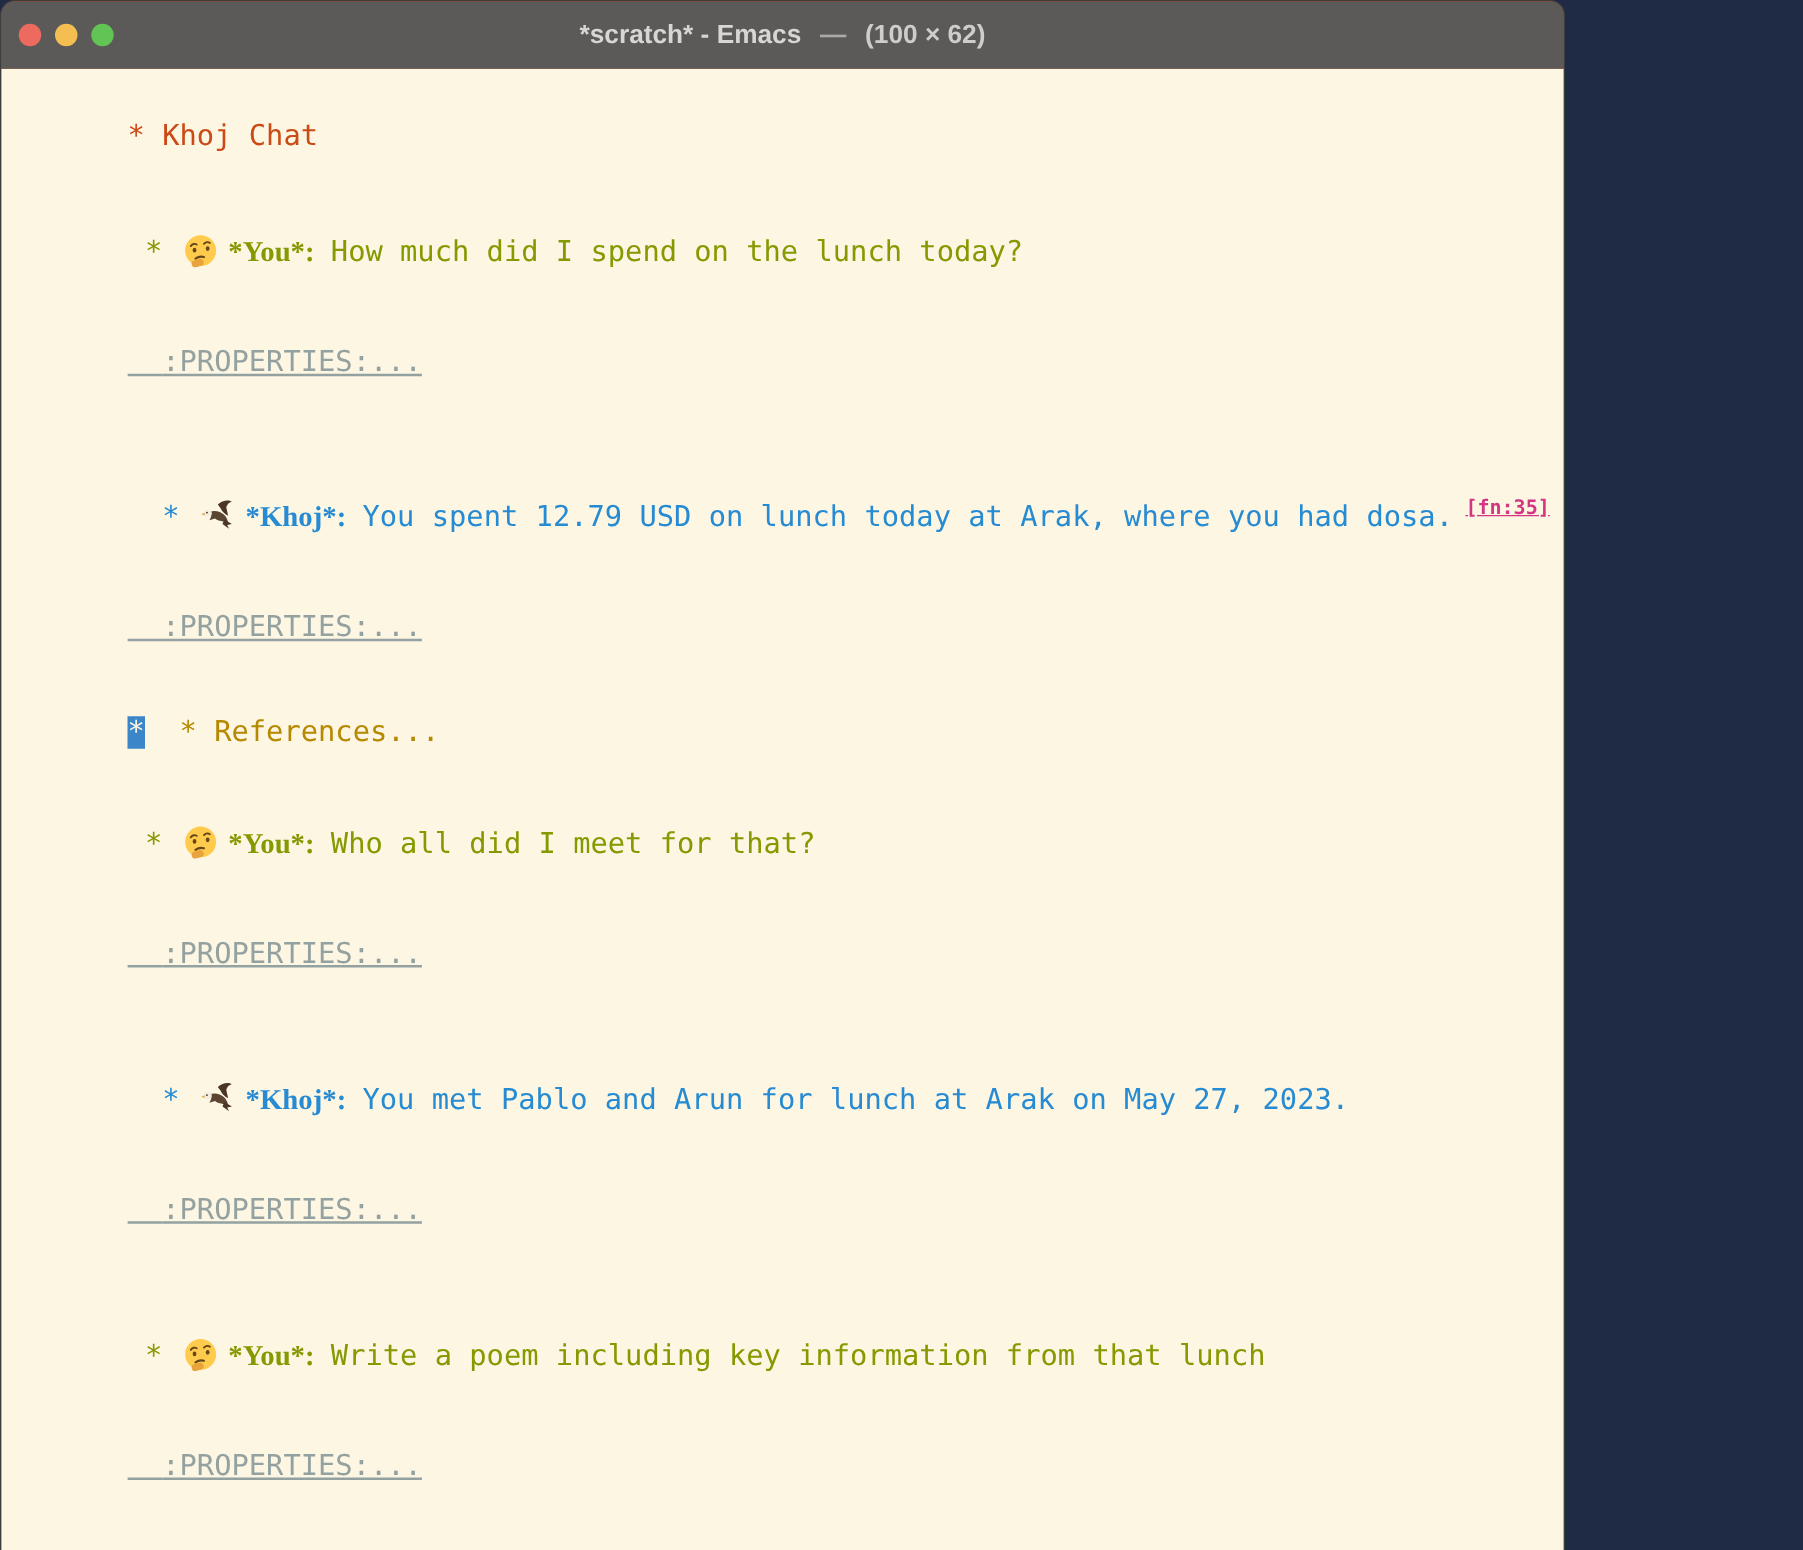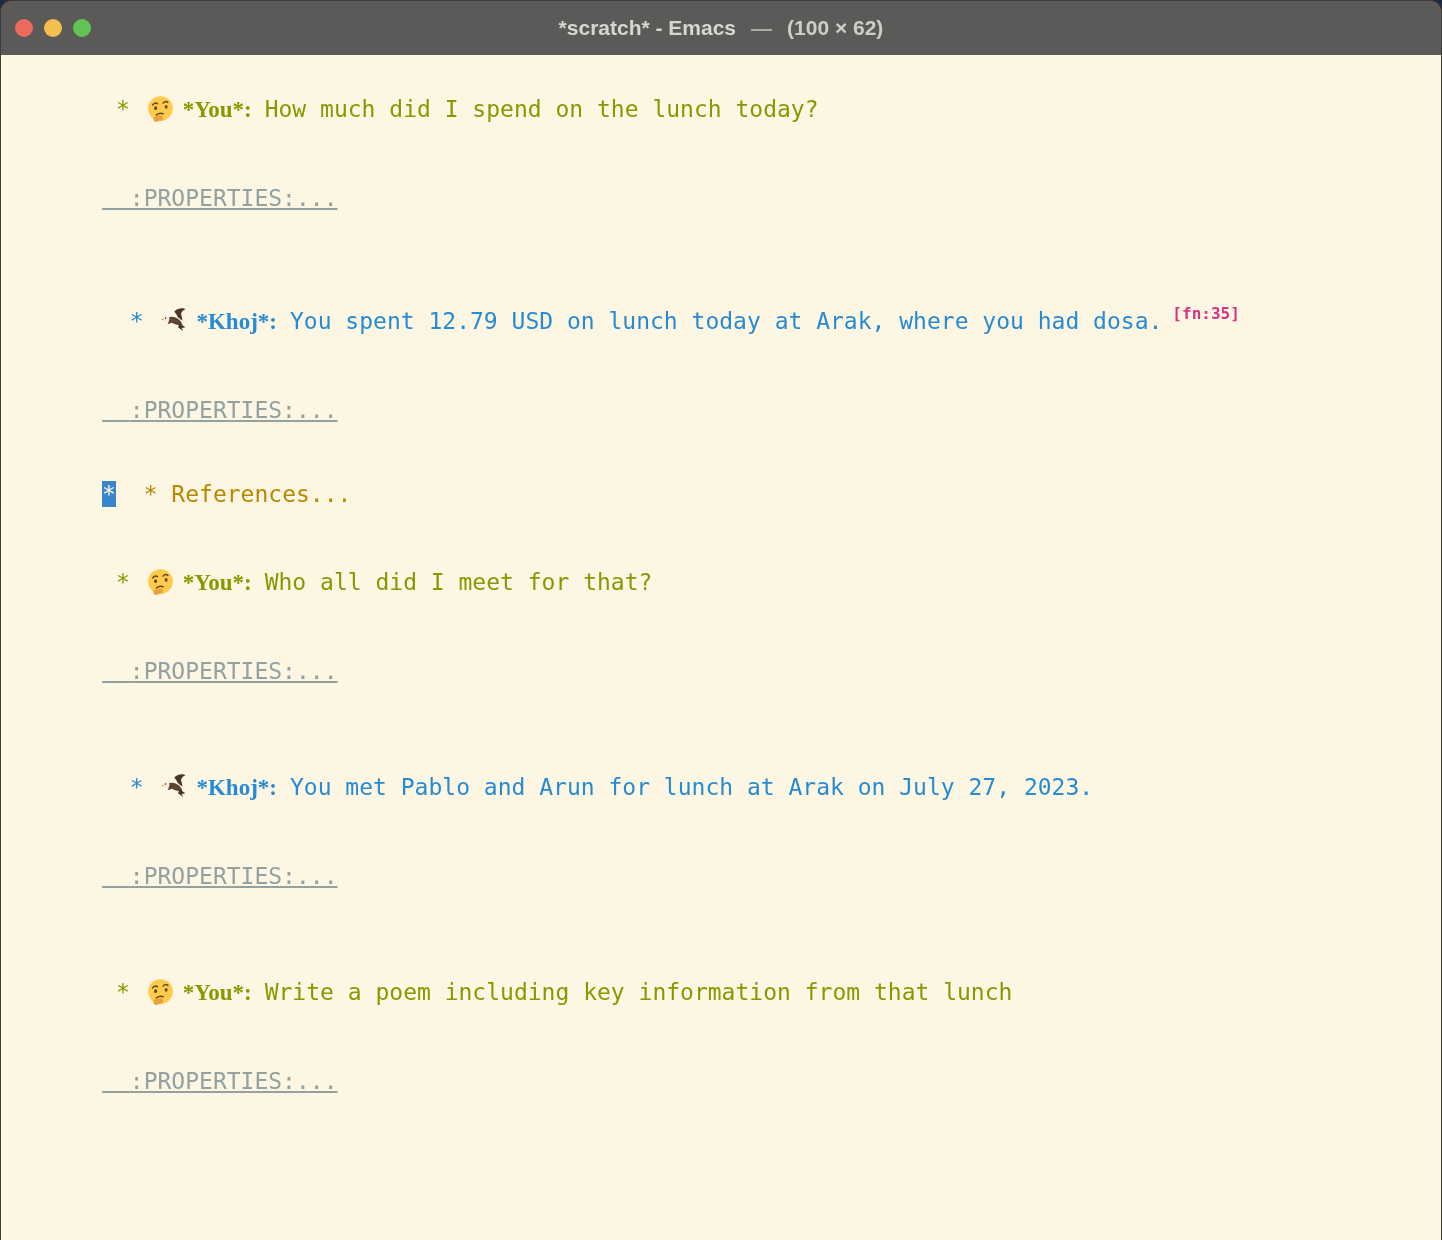--- a/index.html
+++ b/index.html
@@ -3,21 +3,21 @@
 <meta charset="utf-8">
 <style>
   html,body{margin:0;padding:0;}
   body{
     width:1442px;height:1240px;
     background:#1f2a44;
     font-family:"DejaVu Sans Mono",monospace;
     overflow:hidden;
   }
   .window{
-    width:1442px;height:1240px;
+    width:1252px;height:1240px;
     border-radius:12px 12px 0 0;
     overflow:hidden;
     display:flex;flex-direction:column;
     background:#c2410c;
     border:1px solid #3e3e3e;border-bottom:none;
     box-sizing:border-box;
   }
   .titlebar{
     flex:0 0 54px;height:54px;
     background:#5b5a58;
@@ -46,21 +46,21 @@
   .hline{padding:4px 0;}
   .green{color:#859900;}
   .blue{color:#268bd2;}
   .orange{color:#cb4b16;}
   .gray{color:#93a1a1;text-decoration:underline;}
   .gold{color:#b58900;}
   .b{font-weight:bold;font-family:Liberation Serif, serif;}
   .msg{margin-left:13px;}
   .fn{
     color:#d33682;font-size:16px;vertical-align:10px;
-    margin-left:10px;font-weight:bold;
+    text-decoration:underline;margin-left:10px;font-weight:bold;
   }
   .cursor{background:#3a86c8;color:#fdf6e3;}
   .emoji{display:inline-block;width:27px;height:27px;margin:0 9px 0 3px;vertical-align:-5px;}
   .emoji svg{display:block;}
 </style>
 </head>
 <body>
 
 <div class="window">
   <div class="titlebar">
@@ -71,20 +71,23 @@
     </div>
     <div class="title">
       <span>*scratch* - Emacs</span>
       <span class="sep">—</span>
       <span class="size">(100 × 62)</span>
     </div>
   </div>
 
   <div class="buffer">
 
+    <div class="line hline">
+      <span class="orange">* </span><span class="orange">Khoj Chat</span>
+    </div>
 
     <div class="line hline">
       <span class="green"> * </span><span class="emoji"><svg viewBox="0 0 36 36" width="27" height="27">
             <circle cx="18" cy="18" r="16.5" fill="#ffcb4c"></circle>
             <path d="M7.5 13.2c1.8-2.6 4.6-3 6.4-1.6" stroke="#65471b" stroke-width="2" fill="none" stroke-linecap="round"></path>
             <path d="M21.5 10.8c1.8-2.2 4.6-2.4 6.4-1" stroke="#65471b" stroke-width="2" fill="none" stroke-linecap="round"></path>
             <ellipse cx="11.5" cy="17.5" rx="2" ry="2.6" fill="#65471b"></ellipse>
             <ellipse cx="25.5" cy="15.8" rx="2" ry="2.6" fill="#65471b"></ellipse>
             <path d="M12.5 26.5q4.5-3.2 9-1.6" stroke="#65471b" stroke-width="2.2" fill="none" stroke-linecap="round"></path>
             <g transform="rotate(-16 15 30)">
@@ -139,21 +142,21 @@
     <div class="line"></div>
 
     <div class="line hline">
       <span class="blue">  * </span><span class="emoji"><svg viewBox="0 0 36 36" width="27" height="27">
             <path d="M19 6C24 1 31 1 34 3c-3 1-5 3-6 6l2 9c-4-2-7-5-8-8z" fill="#4a3526"></path>
             <path d="M6 16c4-3 10-4 15-2 5 2 8 6 9 11-5-1-10-1-14-4l-6 2c1-2 2-4 2-5z" fill="#5b4430"></path>
             <path d="M26 22l8 5-5 1 2 4-7-5z" fill="#4a3526"></path>
             <circle cx="8.5" cy="15.5" r="4.1" fill="#f3ede2"></circle>
             <circle cx="7.4" cy="14.7" r="0.9" fill="#1c1c1c"></circle>
             <path d="M4.7 15L1.4 16.6 5 17.9z" fill="#e8a33d"></path>
-          </svg></span><span class="blue b">*Khoj*:</span><span class="blue msg">You met Pablo and Arun for lunch at Arak on July 27, 2023.</span>
+          </svg></span><span class="blue b">*Khoj*:</span><span class="blue msg">You met Pablo and Arun for lunch at Arak on May 27, 2023.</span>
     </div>
 
     <div class="line">
       <span class="gray">  </span><span class="gray">:PROPERTIES:...</span>
     </div>
 
     <div class="line"></div>
 
     <div class="line hline">
       <span class="green"> * </span><span class="emoji"><svg viewBox="0 0 36 36" width="27" height="27">

